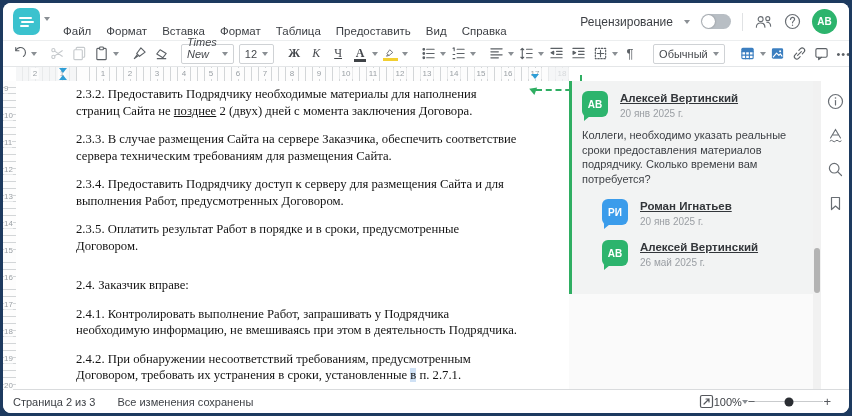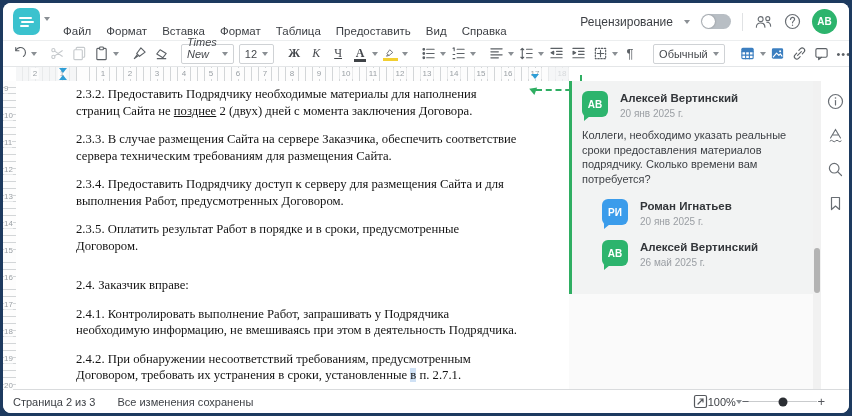--- a/index.html
+++ b/index.html
@@ -76,35 +76,35 @@
 
   
   .comments-panel { position: absolute; left: 566px; top: 0; width: 244px; bottom: 0; background: #fafafa; }
   .comment-card { position: absolute; left: 0; top: 0; right: 0; height: 213px; background: #f2f3f3; border-left: 3px solid #2fae62; padding: 10px 12px 0 10px; overflow: hidden; }
   .c-head { display: flex; align-items: flex-start; gap: 12px; }
   .c-head.indent { margin-left: 20px; }
   .c-avatar { position: relative; width: 26px; height: 26px; border-radius: 6px; color: #fff; font-size: 10px; font-weight: bold; display: flex; align-items: center; justify-content: center; flex: 0 0 auto; }
   .c-avatar::after { content: ""; position: absolute; left: 2px; bottom: -4px; width: 0; height: 0; border-top: 5px solid; border-right: 6px solid transparent; border-top-color: inherit; }
   .av-green { background: #2db46d; border-top-color: #2db46d; }
   .av-blue { background: #3b9ceb; border-top-color: #3b9ceb; }
-  .c-name { font-size: 11.5px; font-weight: bold; color: #33363a; line-height: 13px; padding-top: 1px; }
+  .c-name { font-size: 11.5px; font-weight: bold; color: #33363a; line-height: 13px; padding-top: 1px; text-decoration: underline; }
   .c-date { font-size: 10px; color: #9a9ea3; margin-top: 3px; }
   .c-text { font-size: 11px; line-height: 14.5px; color: #3c3f44; margin-top: 9px; }
   .c-gap { margin-top: 13px; }
 
   
   .scrollbar { position: absolute; left: 810px; top: 0; width: 8px; bottom: 0; background: #f1f1f1; }
   .scroll-thumb { position: absolute; left: 1px; width: 6px; top: 167px; height: 45px; border-radius: 3px; background: #b3b3b3; }
   .right-rail { position: absolute; left: 818px; top: 0; right: 0; bottom: 0; background: #fff; display: flex; flex-direction: column; align-items: center; padding-top: 12px; gap: 17px; }
   .rail-svg { width: 17px; height: 17px; stroke: #696e74; fill: none; stroke-width: 1.2; stroke-linecap: round; }
 
   
   .statusbar { position: absolute; left: 0; right: 0; bottom: 0; height: 24px; background: #fff; border-top: 1px solid #d9dbdd; display: flex; align-items: center; padding: 0 10px; font-size: 11px; color: #3f4247; }
   .sb-page { margin-right: 22px; }
-  .sb-right { margin-left: auto; display: flex; align-items: center; margin-right: 14px; }
+  .sb-right { margin-left: auto; display: flex; align-items: center; margin-right: 8px; }
   .zoom-track { width: 68px; height: 1.5px; background: #c9cbcd; position: relative; }
   .zoom-dot { position: absolute; left: 50%; top: 50%; transform: translate(-50%,-50%); width: 9px; height: 9px; border-radius: 50%; background: #2b2e33; }
   .zoom-pm { font-size: 13px; color: #55585d; line-height: 10px; }
 </style>
 </head>
 <body>
 
 <div class="window">
 
   <div class="header">

